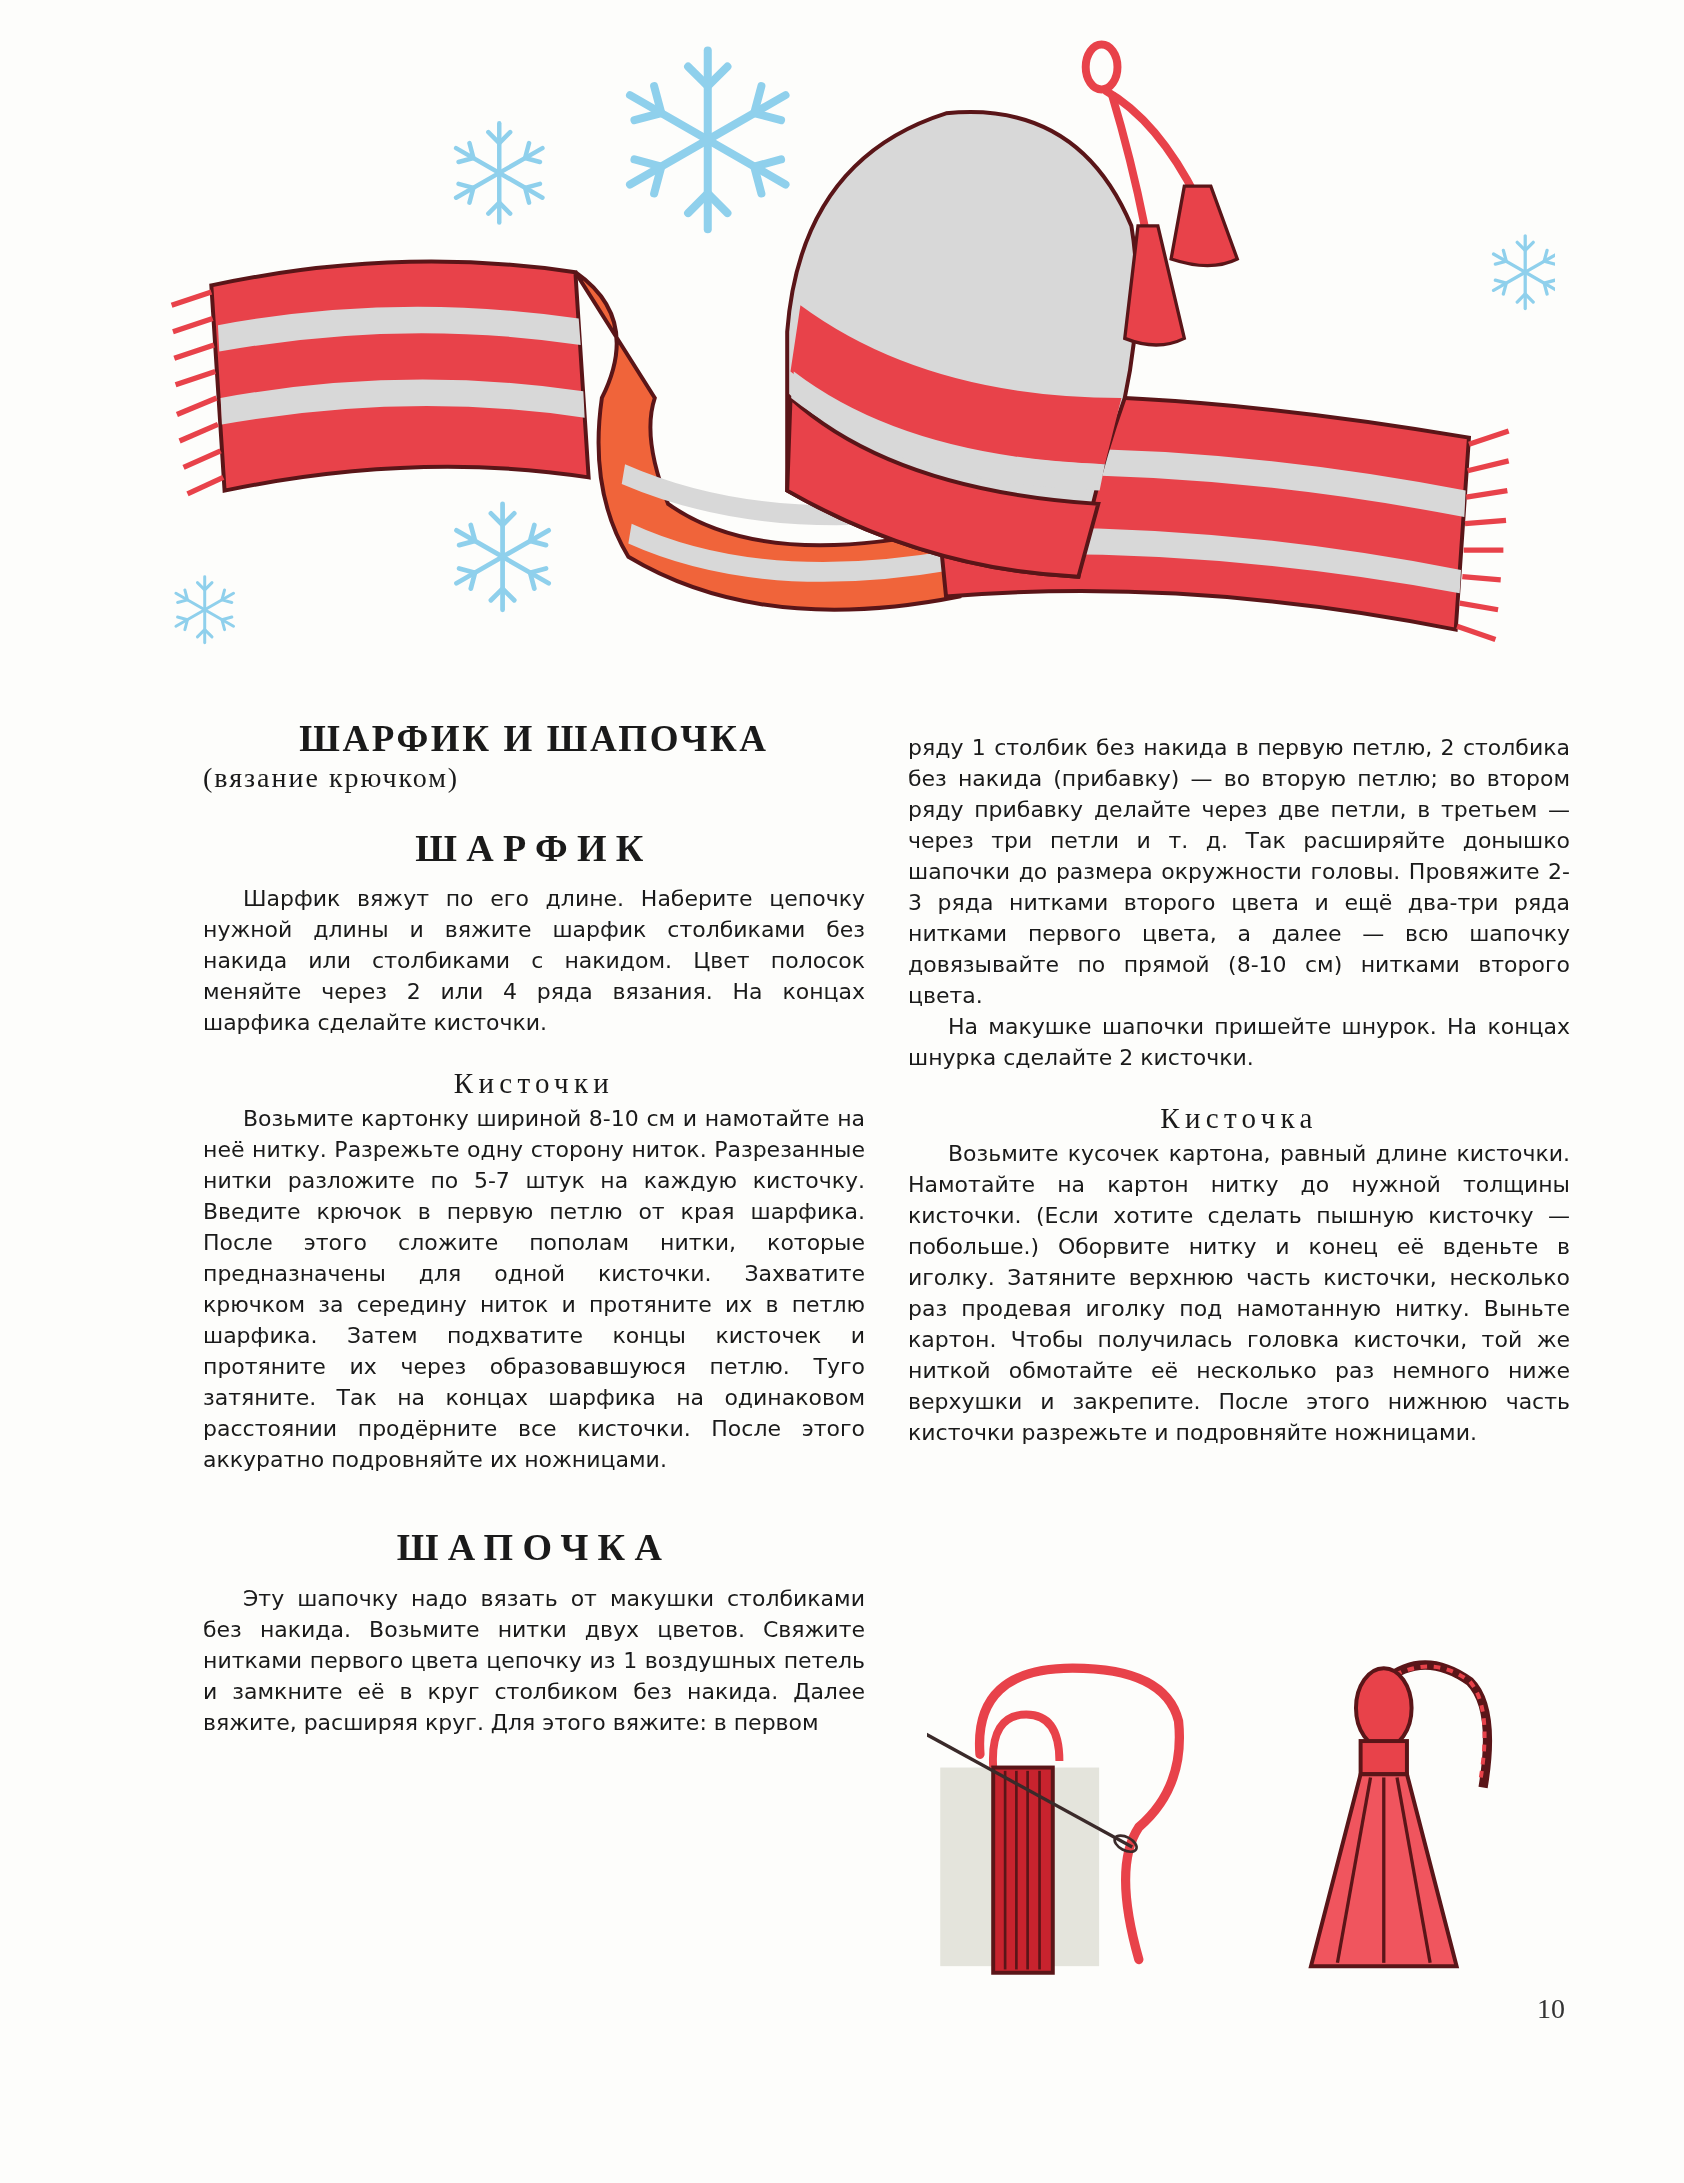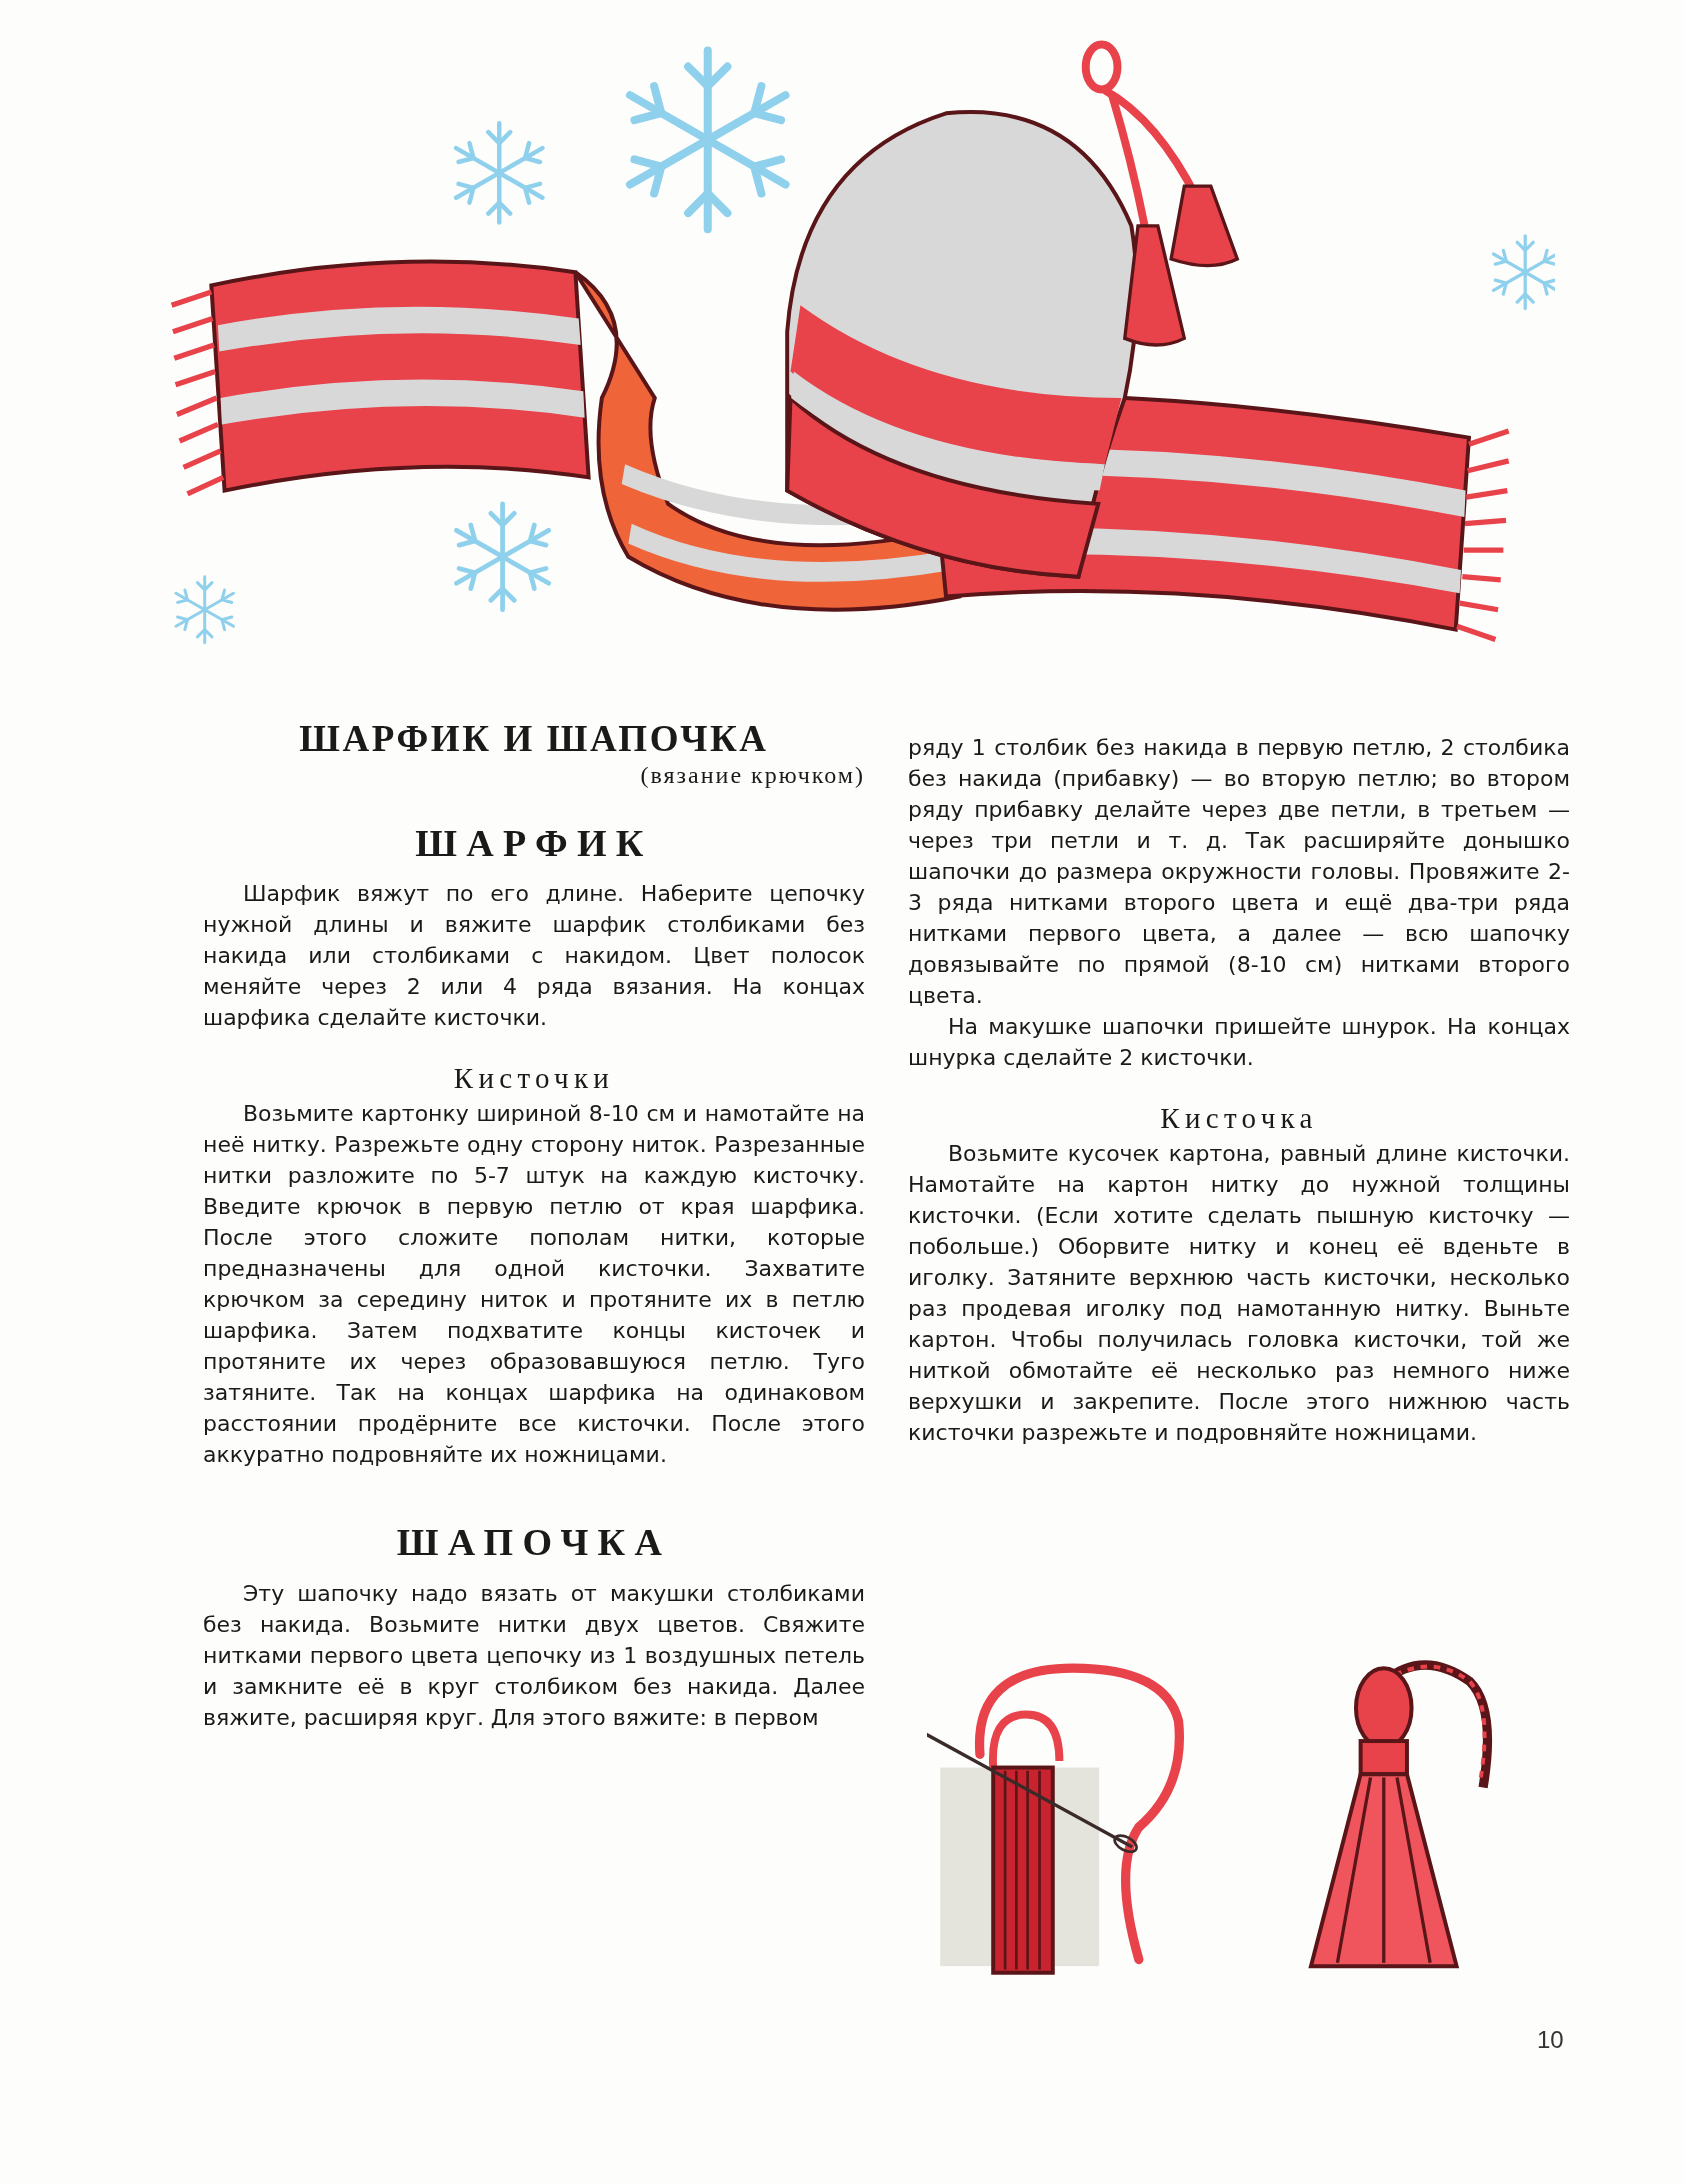--- a/index.html
+++ b/index.html
@@ -4,32 +4,32 @@
 <style>
   html, body { margin: 0; padding: 0; background: #fdfdfb; }
   body { width: 1684px; height: 2183px; position: relative; overflow: hidden;
          font-family: "DejaVu Sans", sans-serif; color: #1a1a1a; }
   .hero { position: absolute; left: 165px; top: 26.5px; width: 1390px; height: 636px; }
   .col { position: absolute; width: 662px; }
   .col-left { left: 203px; top: 708px; margin-top: 8px; }
   .col-right { left: 908px; top: 732px; }
   .title { font-family: "Liberation Serif", serif; font-weight: bold; font-size: 37px;
            text-align: center; letter-spacing: 2.6px; margin: 0; line-height: 46px; }
-  .subtitle { font-family: "Liberation Serif", serif; font-size: 24px; text-align: right;
+  .subtitle { font-family: "Liberation Serif", serif; font-size: 28px; text-align: left;
               letter-spacing: 2px; margin: 0 0 28px 0; }
   .h2 { font-family: "Liberation Serif", serif; font-size: 38px; text-align: center;
         letter-spacing: 9.3px; margin: 0 0 9.3px 0; line-height: 52px; font-weight: bold; }
   .h3 { font-family: "Liberation Serif", serif; font-size: 29px; text-align: center;
         letter-spacing: 5.3px; margin: 0; line-height: 40px; font-weight: normal; }
   .p { font-size: 22px; line-height: 31px; text-align: justify; margin: 0; }
   .p.indent { text-indent: 40px; }
   .gap-l { height: 25px; }
   .gap-xl { height: 46px; }
-  .pagenum { position: absolute; left: 1537px; top: 1993px; font-family: Liberation Sans, sans-serif;
-             font-size: 24px; color: #333; margin-top: 33px; }
+  .pagenum { position: absolute; left: 1537px; top: 1993px; font-family: Liberation Serif, serif;
+             font-size: 28px; color: #333; }
   .illus2 { position: absolute; left: 927px; top: 1655px; width: 662px; height: 331px; }
 </style>
 </head>
 <body>
 
 <svg class="hero" viewBox="0 0 2100 960" xmlns="http://www.w3.org/2000/svg">
   <defs>
     <g id="flake">
       <g stroke="#8fd0ec" stroke-width="9" stroke-linecap="round" fill="none">
         <line x1="0" y1="-100" x2="0" y2="100"></line>

